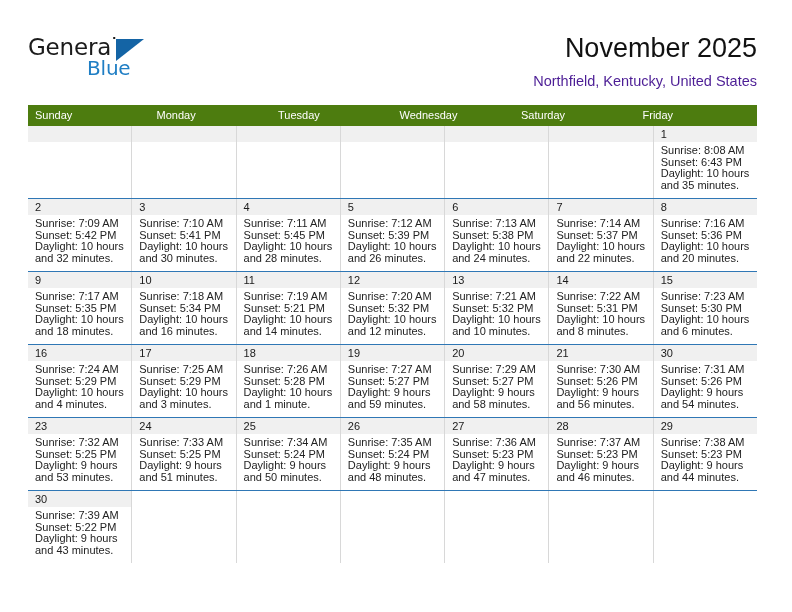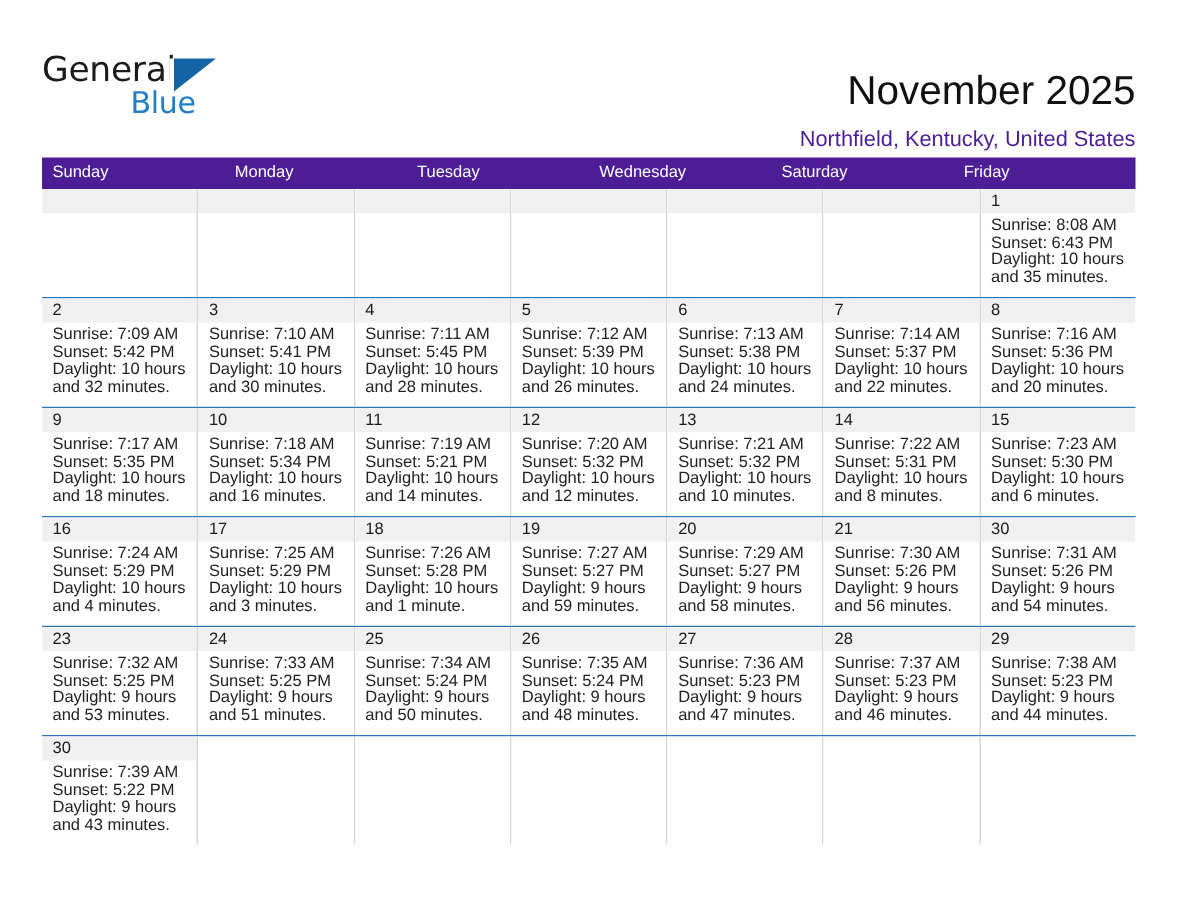--- a/index.html
+++ b/index.html
@@ -71,21 +71,21 @@
     left: 85px;
     top: 5px;
     width: 3px;
     height: 42px;
     background: #ffffff;
   }
 
   .title-block {
     position: absolute;
     right: 0;
-    top: 16px;
+    top: 4px;
     text-align: right;
   }
   .month-title {
     font-size: 27px;
     font-weight: 400;
     color: #111111;
     line-height: 33px;
     white-space: nowrap;
   }
   .location {
@@ -99,21 +99,21 @@
 
   
   .calendar {
     position: absolute;
     left: 28px;
     top: 105px;
     width: 729px;
   }
   .weekday-row {
     display: flex;
-    background: #4c1d95;
+    background: #4d7c0f;
   }
   .weekday {
     flex: 1 1 0;
     min-width: 0;
     color: #ffffff;
     font-size: 11px;
     line-height: 19px;
     padding: 1px 0 1px 7px;
     box-sizing: border-box;
     height: 21px;

